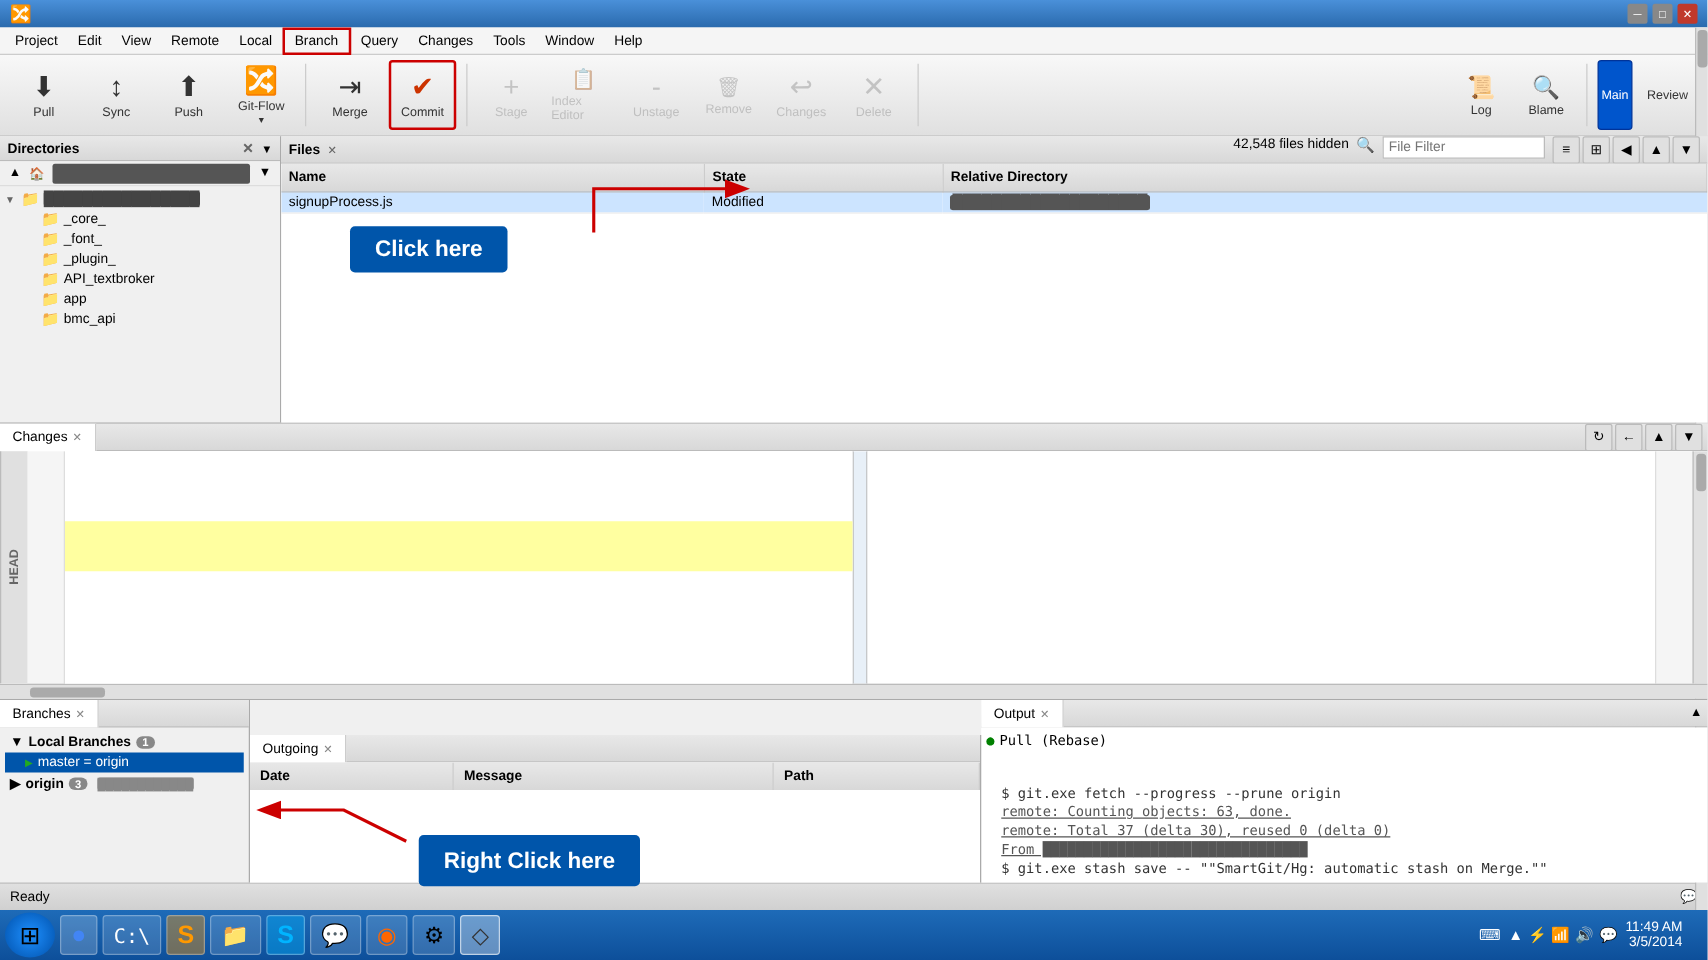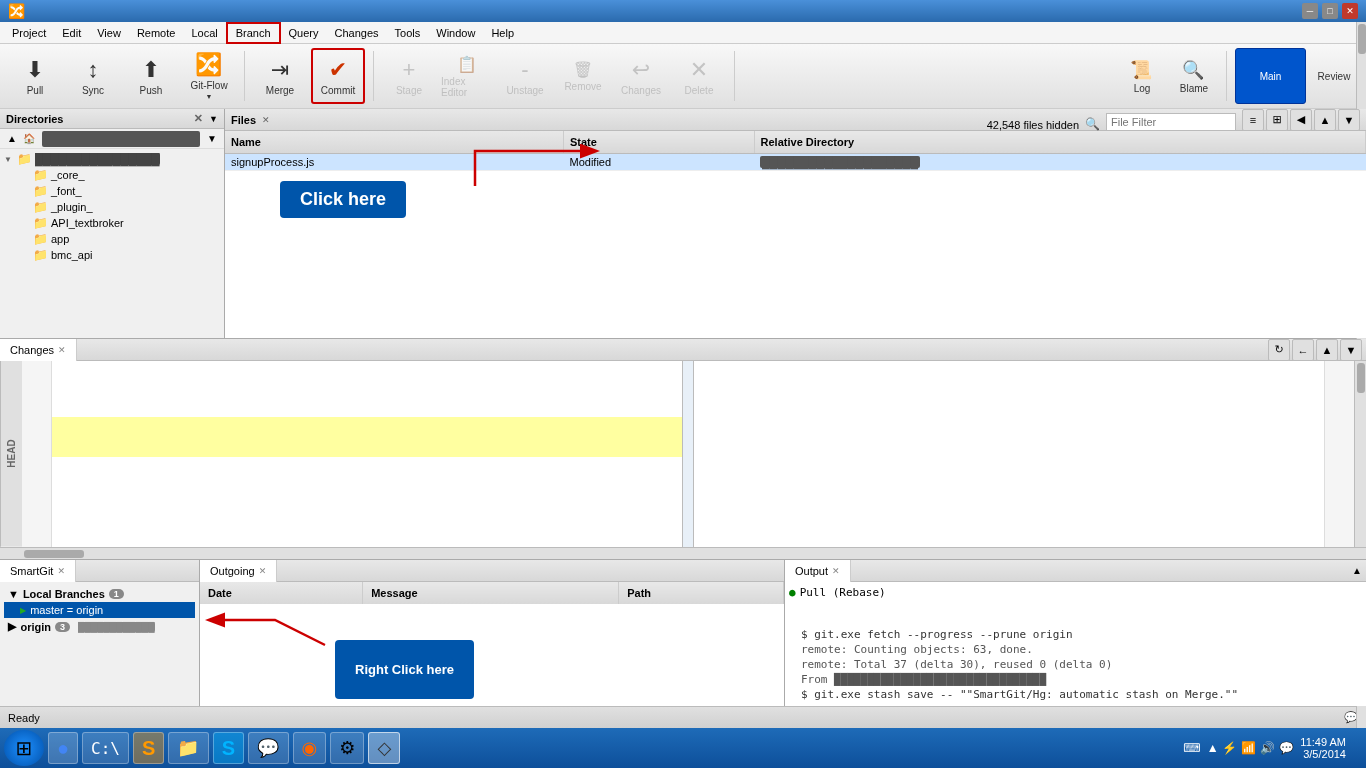--- a/index.html
+++ b/index.html
@@ -248,32 +248,32 @@
     .output-content {
       flex: 1;
       background: white;
       overflow: auto;
       padding: 4px;
       font-size: 11px;
       font-family: monospace;
     }
     .output-line { padding: 1px 0; }
     .output-line.cmd { color: #333; }
-    .output-line.info { color: #555; }
+    .output-line.info { color: #555; text-decoration: underline; }
     .output-group { margin-left: 12px; margin-top: 28px; }
     .output-expand { display: flex; align-items: center; gap: 4px; cursor: pointer; }
     .output-expand .green-check { color: green; }
 
     
     .right-click-annotation {
       position: absolute;
       background: #0055aa;
       color: white;
-      padding: 22px 20px;
-      font-size: 13px;
+      padding: 10px 20px;
+      font-size: 18px;
       font-weight: bold;
       border-radius: 4px;
       cursor: pointer;
       z-index: 100;
     }
 
     
     #status-bar {
       background: linear-gradient(to bottom, #e0e0e0, #d0d0d0);
       border-top: 1px solid #bbb;
@@ -462,21 +462,21 @@
   <div style="margin-left:auto; display:flex; gap:4px; align-items:center;">
     <div class="tool-btn" style="width:48px;">
       <span class="tool-icon" style="font-size:18px;">📜</span>
       <span>Log</span>
     </div>
     <div class="tool-btn" style="width:48px;">
       <span class="tool-icon" style="font-size:18px;">🔍</span>
       <span>Blame</span>
     </div>
     <div class="tool-separator"></div>
-    <div class="tool-btn" style="width:71px; background:#0055cc; color:white; border:1px solid #003399;">
+    <div class="tool-btn" style="width:28px; background:#0055cc; color:white; border:1px solid #003399;">
       <span>Main</span>
     </div>
     <div class="tool-btn" style="width:48px;">
       <span>Review</span>
     </div>
   </div>
 </div>
 
 <div id="main-area" style="height: calc(768px - 22px - 22px - 65px - 22px - 40px);">
 
@@ -538,21 +538,21 @@
         <div style="width:8px; height:30px; background:#aaa; border-radius:3px;"></div>
       </div>
     </div>
 
     <div id="files-panel" style="flex:1; display:flex; flex-direction:column; position:relative;">
       <div style="display:flex; align-items:center; justify-content:space-between; background:linear-gradient(to bottom,#e8e8e8,#d8d8d8); border-bottom:1px solid #bbb; height:22px; padding:0 6px;">
         <div style="display:flex; align-items:center; gap:6px;">
           <span style="font-weight:bold; font-size:11px;">Files</span>
           <span style="color:#666; cursor:pointer; font-size:9px;">✕</span>
         </div>
-        <div style="display:flex; align-items:flex-end; gap:6px;">
+        <div style="display:flex; align-items:flex-start; gap:6px;">
           <span style="font-size:11px;">42,548 files hidden</span>
           <span style="font-size:12px;">🔍</span>
           <input type="text" placeholder="File Filter" style="width: 130px; border: 1px solid rgb(187, 187, 187); padding: 1px 4px; font-size: 11px; height: 18px;">
           <div style="display:flex; gap:2px;">
             <div class="view-btn">≡</div>
             <div class="view-btn">⊞</div>
             <div class="view-btn">◀</div>
             <div class="view-btn">▲</div>
             <div class="view-btn">▼</div>
           </div>
@@ -640,21 +640,21 @@
     <div style="height:12px; background:#e0e0e0; border-top:1px solid #bbb; display:flex; align-items:center; padding:0 2px;">
       <div style="width:60px; height:8px; background:#aaa; border-radius:3px; margin-left:22px;"></div>
     </div>
   </div>
 
   <div id="bottom-panels" style="display:flex; height:175px; position:relative;">
 
     <div id="branches-panel" style="width:200px; border-right:1px solid #aaa; display:flex; flex-direction:column;">
       <div class="panel-tab-bar">
         <div class="panel-tab active">
-          <span>SmartGit</span>
+          <span>Branches</span>
           <span class="tab-close">✕</span>
         </div>
       </div>
       <div class="branch-tree">
 
         <div class="branch-group-header">
           <span>▼</span>
           <span>Local Branches</span>
           <span class="branch-badge">1</span>
         </div>
@@ -665,21 +665,21 @@
 
         <div class="branch-group-header">
           <span>▶</span>
           <span>origin</span>
           <span class="branch-badge">3</span>
           <span style="background:#888; color:#888; border-radius:2px; margin-left:4px; font-size:9px;">████████████</span>
         </div>
       </div>
     </div>
 
-    <div id="outgoing-panel" style="width:585px; border-right:1px solid #aaa; display:flex; position:relative;">
+    <div id="outgoing-panel" style="width:585px; border-right:1px solid #aaa; display:flex; position:relative;margin-top:28px;">
       <div class="panel-tab-bar">
         <div class="panel-tab active">
           <span>Outgoing</span>
           <span class="tab-close">✕</span>
         </div>
       </div>
       <div style="flex:1; background:white; overflow:hidden;">
         <table class="outgoing-table">
           <thead>
             <tr>

